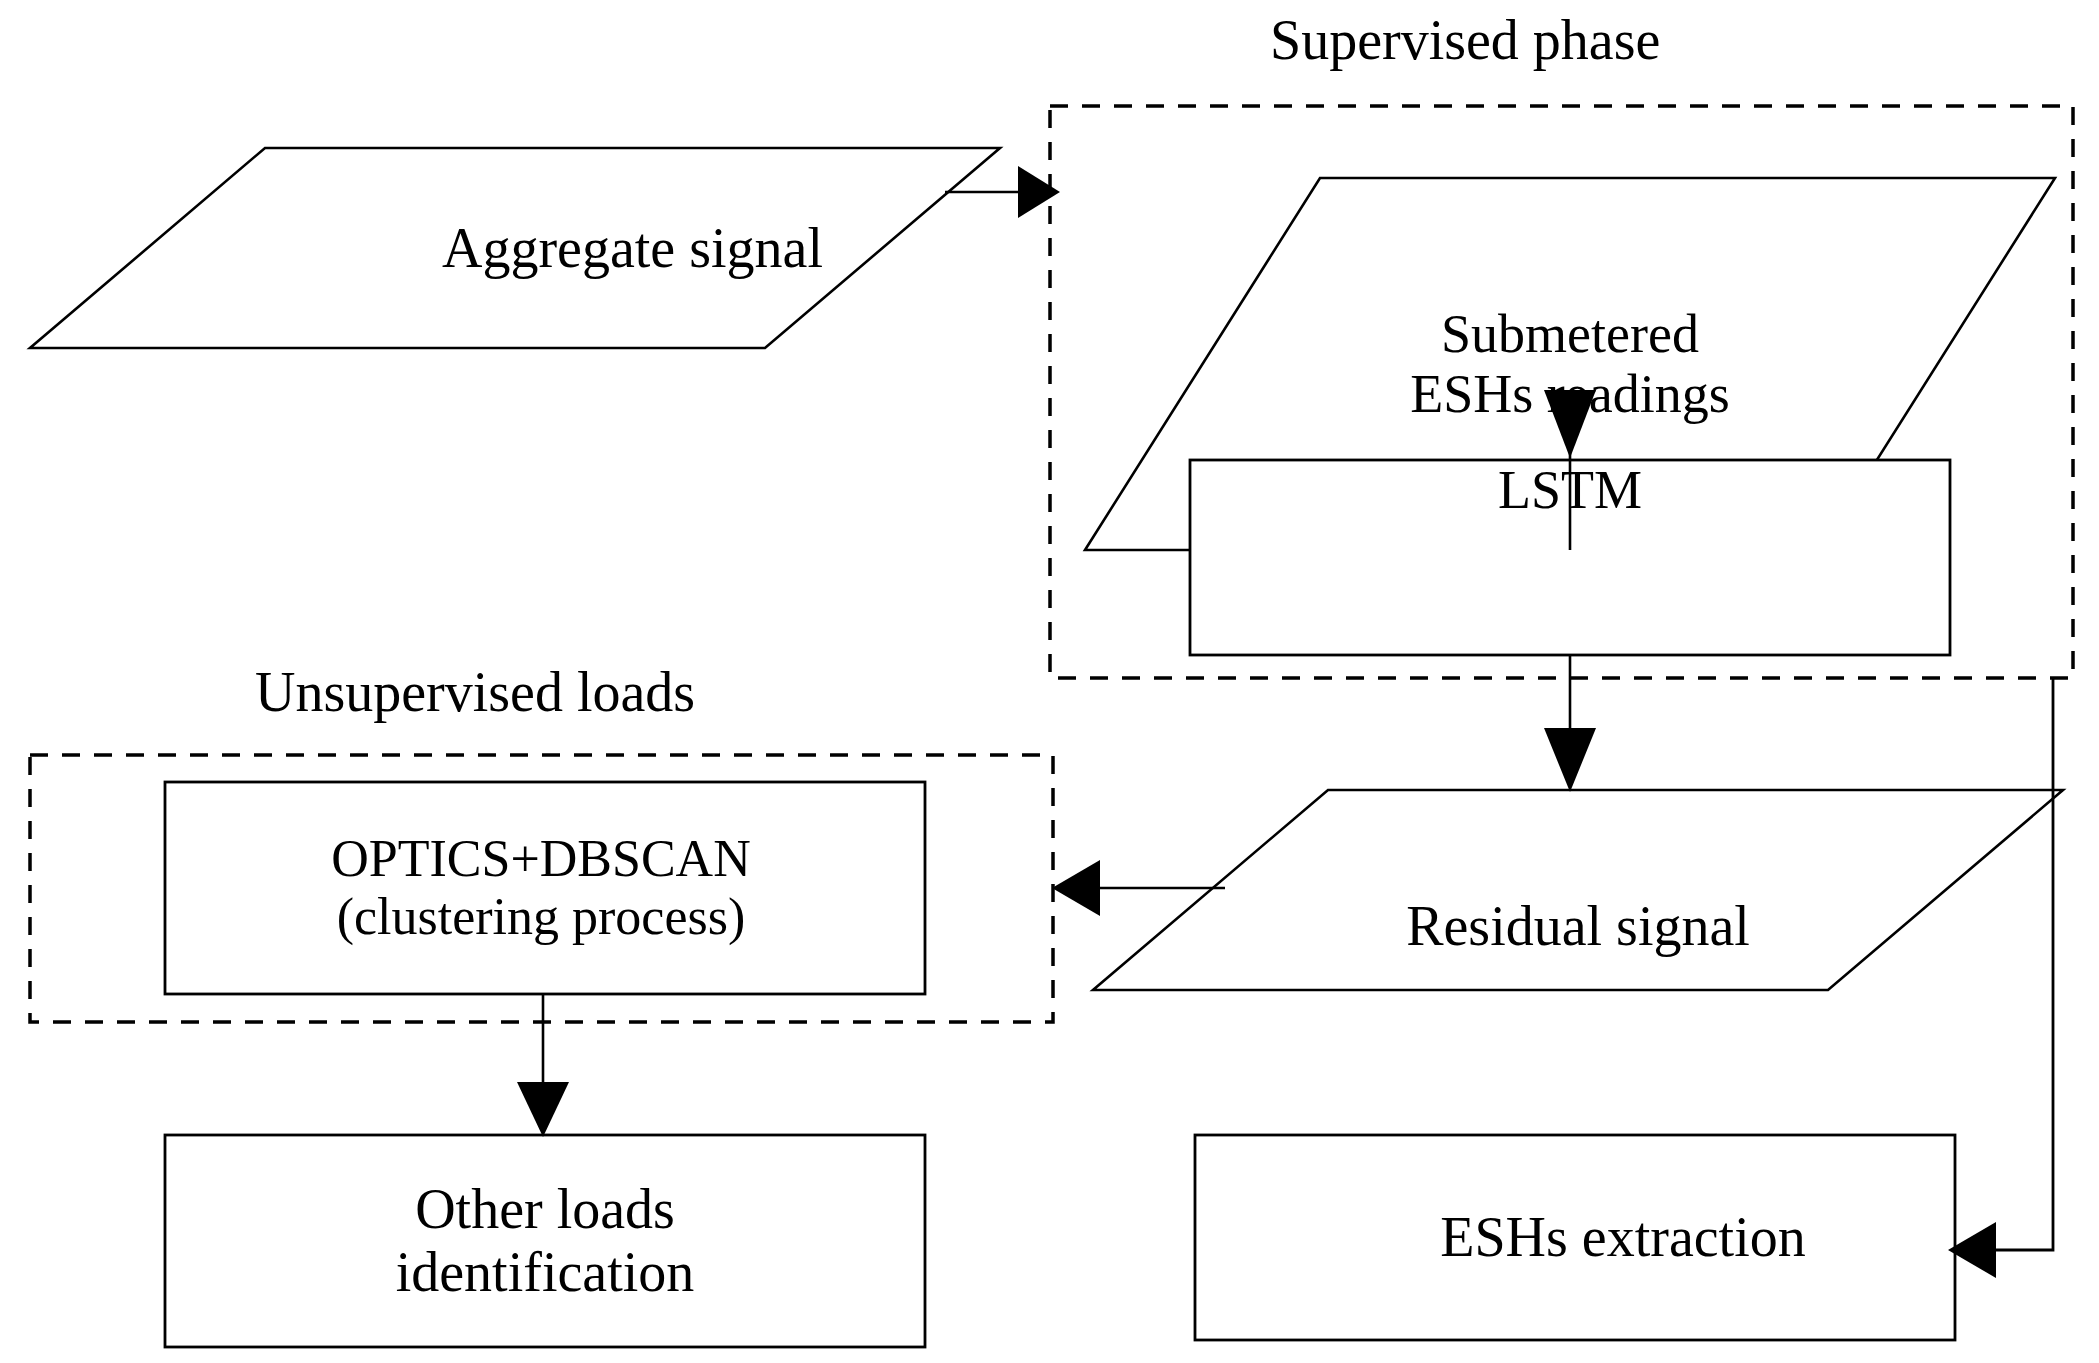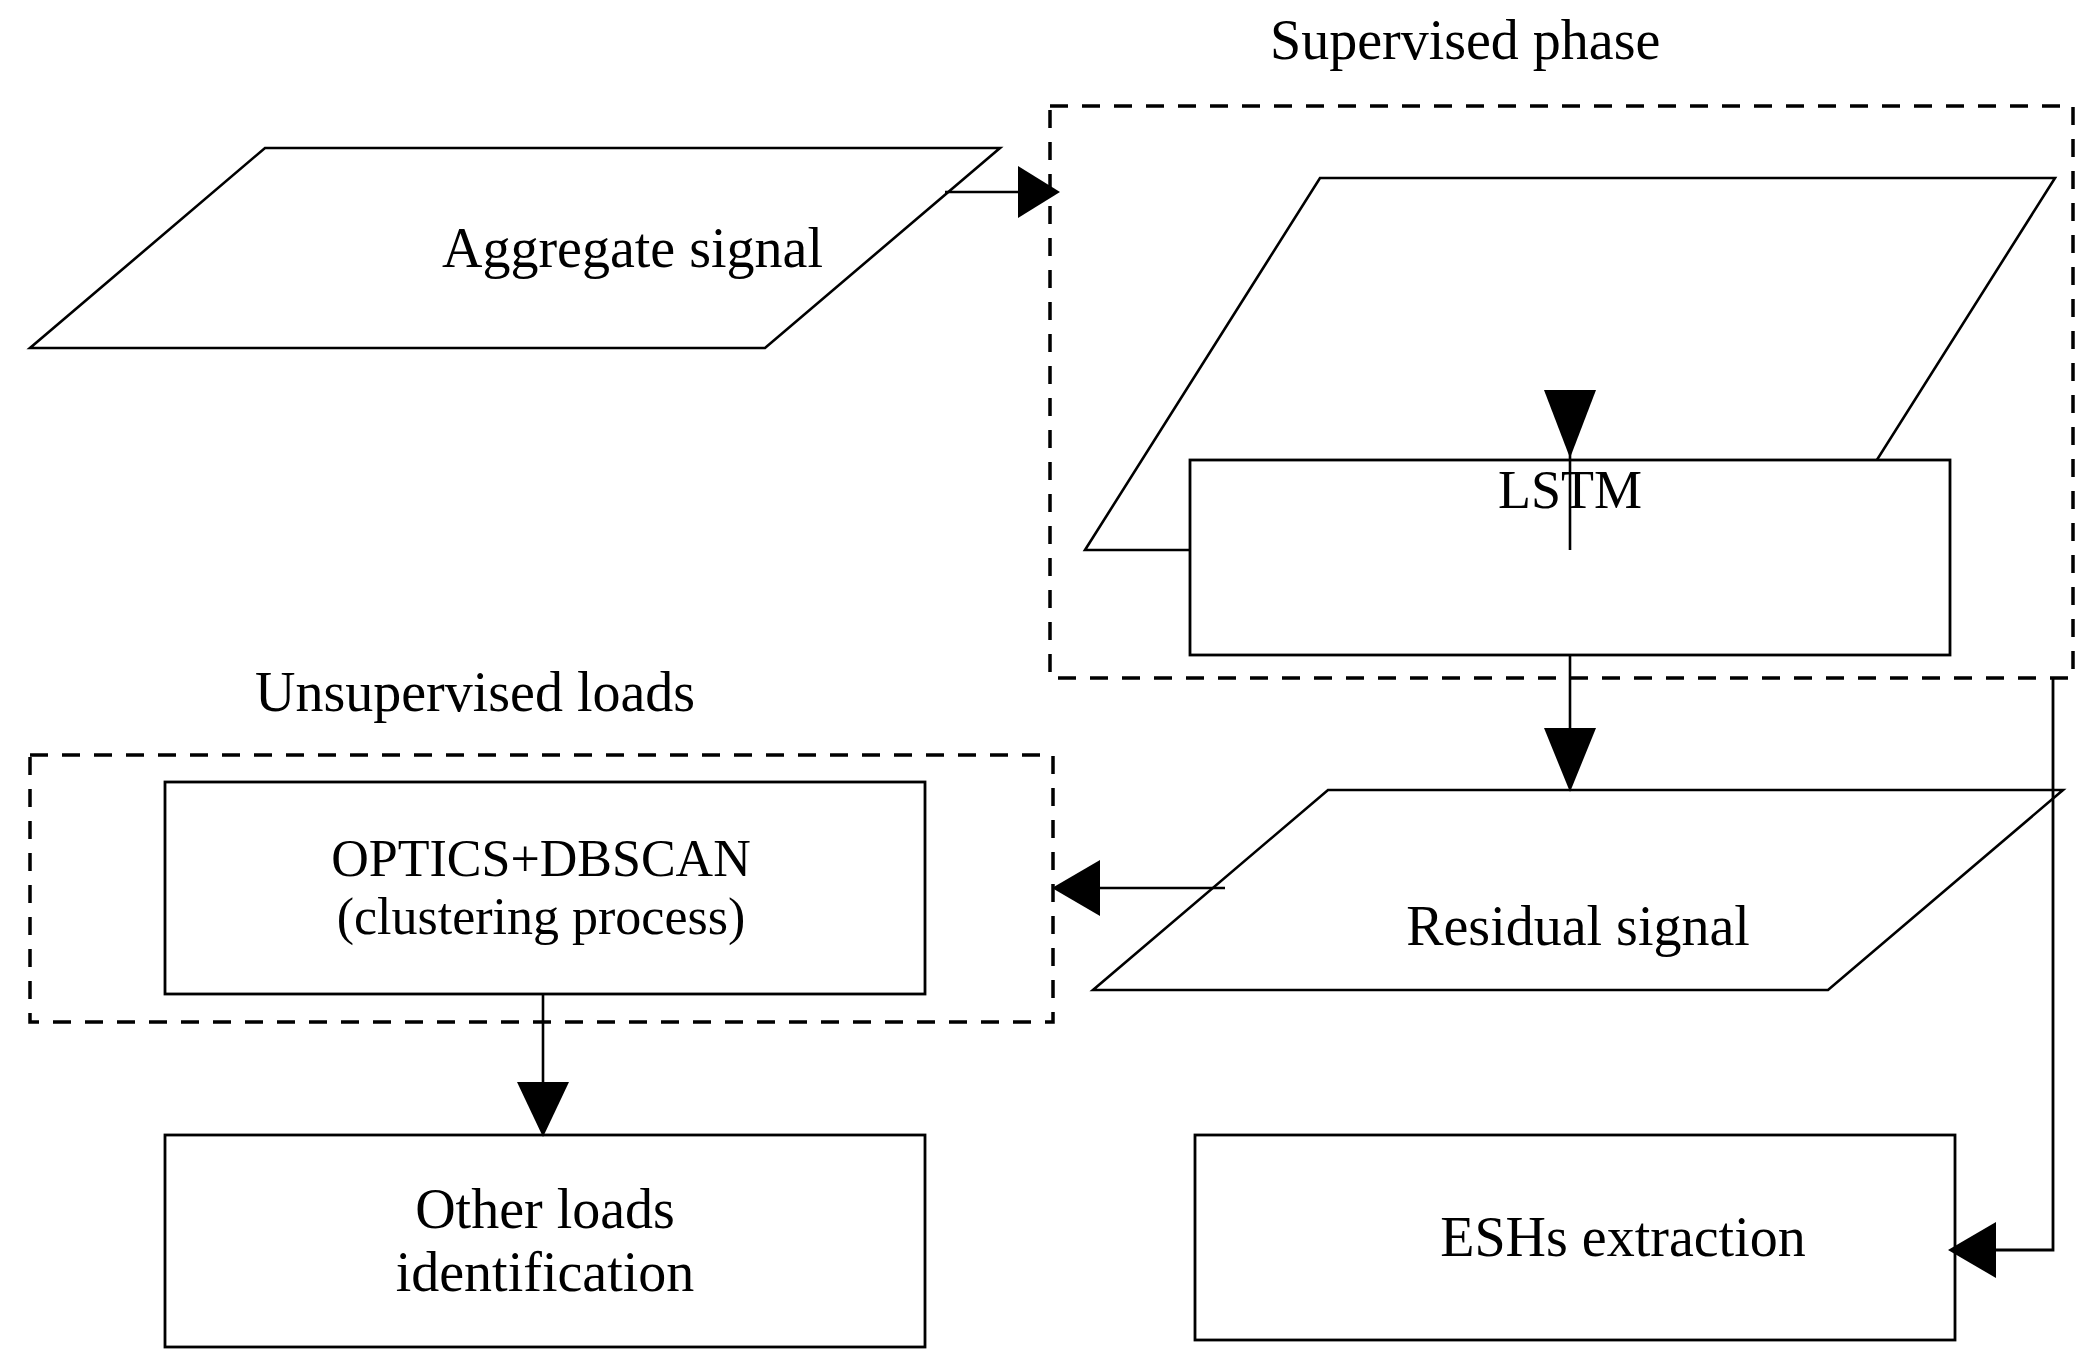--- a/index.html
+++ b/index.html
@@ -107,20 +107,24 @@
   </svg>
 
   <div class="phase-label t56" style="left:1270px; top:8px;">Supervised phase</div>
 
   <div class="phase-label t56" style="left:255px; top:660px;">Unsupervised loads</div>
 
   <div class="node-label t56" style="left:265px; top:148px; width:735px; height:200px;">
     <span>Aggregate signal</span>
   </div>
 
+  <div class="node-label t54" style="left:1085px; top:178px; width:970px; height:372px;">
+    <span>Submetered</span>
+    <span>ESHs readings</span>
+  </div>
 
   <div class="node-label t54" style="left:1190px; top:460px; width:760px; height:195px;justify-content:space-between;">
     <span>LSTM</span>
   </div>
 
   <div class="node-label t52" style="left:161px; top:782px; width:760px; height:212px;">
     <span>OPTICS+DBSCAN</span>
     <span>(clustering process)</span>
   </div>
 

